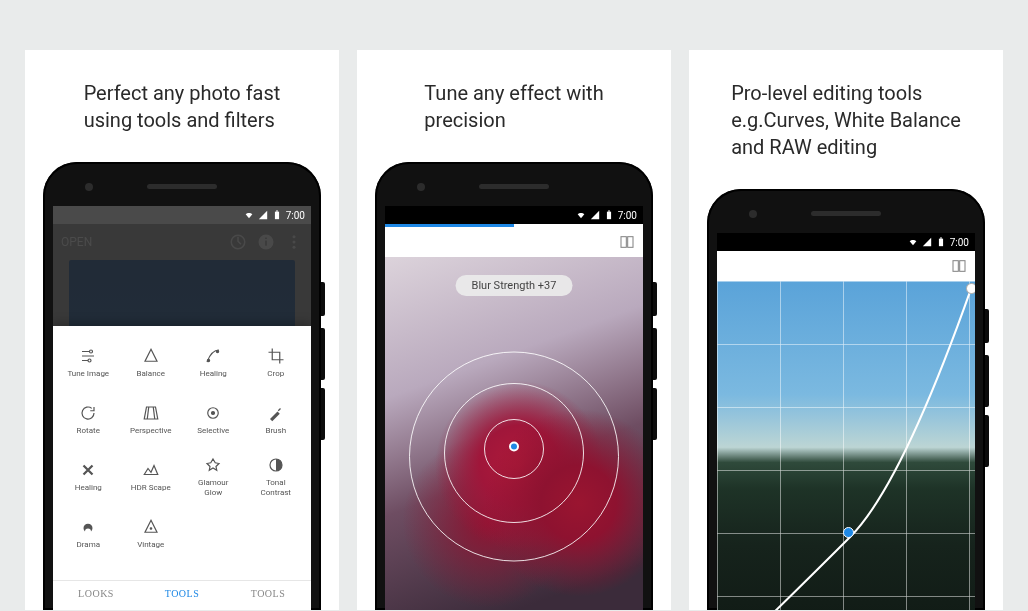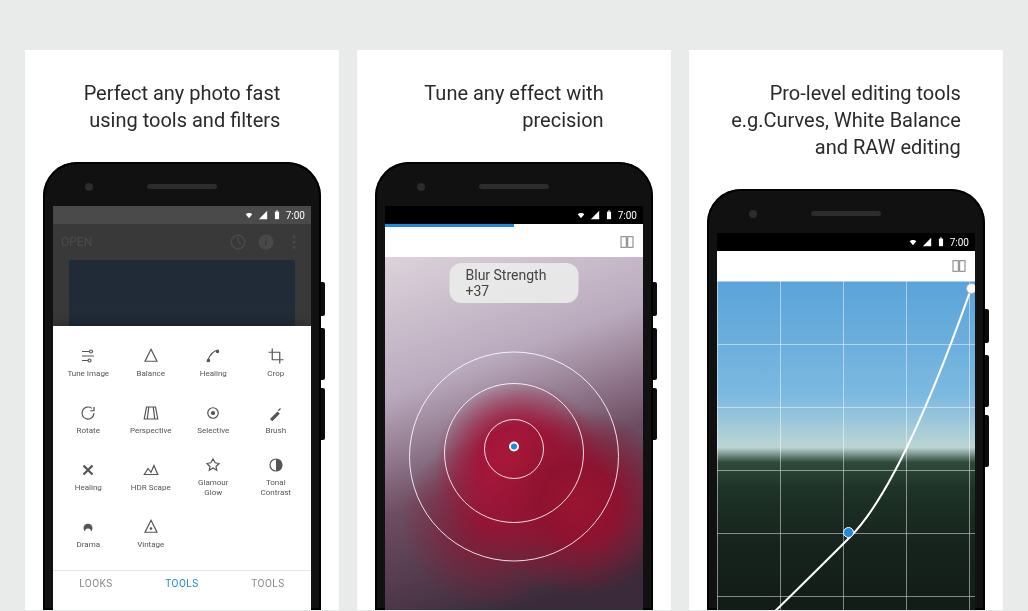--- a/index.html
+++ b/index.html
@@ -18,21 +18,21 @@
     background: #fff;
     width: 314px;
     height: 560px;
     display: flex;
     flex-direction: column;
     align-items: center;
     padding-top: 30px;
     overflow: hidden;
   }
   .headline {
-    text-align: right;
+    text-align: left;
     font-size: 20px;
     font-weight: 400;
     color: #2a2a2a;
     line-height: 1.35;
     margin-bottom: 28px;
     padding: 0 18px;
     white-space: pre-line;
   }
   .phone {
     width: 278px;
@@ -141,23 +141,24 @@
     display: flex;
     flex-direction: column;
     align-items: center;
     justify-content: center;
     gap: 4px;
     color: #555;
   }
   .tool-item svg { width: 18px; height: 18px; stroke: #555; fill: none; stroke-width: 1.6; }
   .tool-item .lbl { font-size: 8px; text-align: center; line-height: 1.15; white-space: pre-line; }
   .sheet-tabs {
-    height: 40px;
+    height: 30px;
     display: flex;
     border-top: 1px solid #e6e6e6;
+    font-family: Liberation Serif, serif;
   }
   .sheet-tabs > div {
     flex: 1;
     text-align: center;
     font-size: 10px;
     letter-spacing: .5px;
     color: #888;
     padding-top: 7px;
   }
   .sheet-tabs > div.active { color: #1e88e5; }
@@ -181,26 +182,26 @@
     position: relative;
     height: 378px;
     background:
       radial-gradient(circle at 75% 65%, #9a1530 0%, #8e1230 12%, transparent 30%),
       radial-gradient(circle at 52% 55%, #b01a3a 0%, #a0163a 16%, transparent 34%),
       radial-gradient(circle at 40% 70%, #8e1230 0%, transparent 28%),
       linear-gradient(160deg, #dcd3db 0%, #b9a9bd 30%, #6e4d62 55%, #3b2b3a 85%);
   }
   .blur-pill {
     position: absolute;
-    top: 6px;
+    top: 18px;
     left: 50%;
     transform: translateX(-50%);
     background: rgba(235,235,235,.93);
     color: #444;
-    font-size: 14px;
+    font-size: 11px;
     padding: 4px 16px;
     border-radius: 12px;
   }
   .ring {
     position: absolute;
     border: 1px solid rgba(255,255,255,.85);
     border-radius: 50%;
     left: 50%; top: 50%;
     transform: translate(-50%,-45%);
   }

